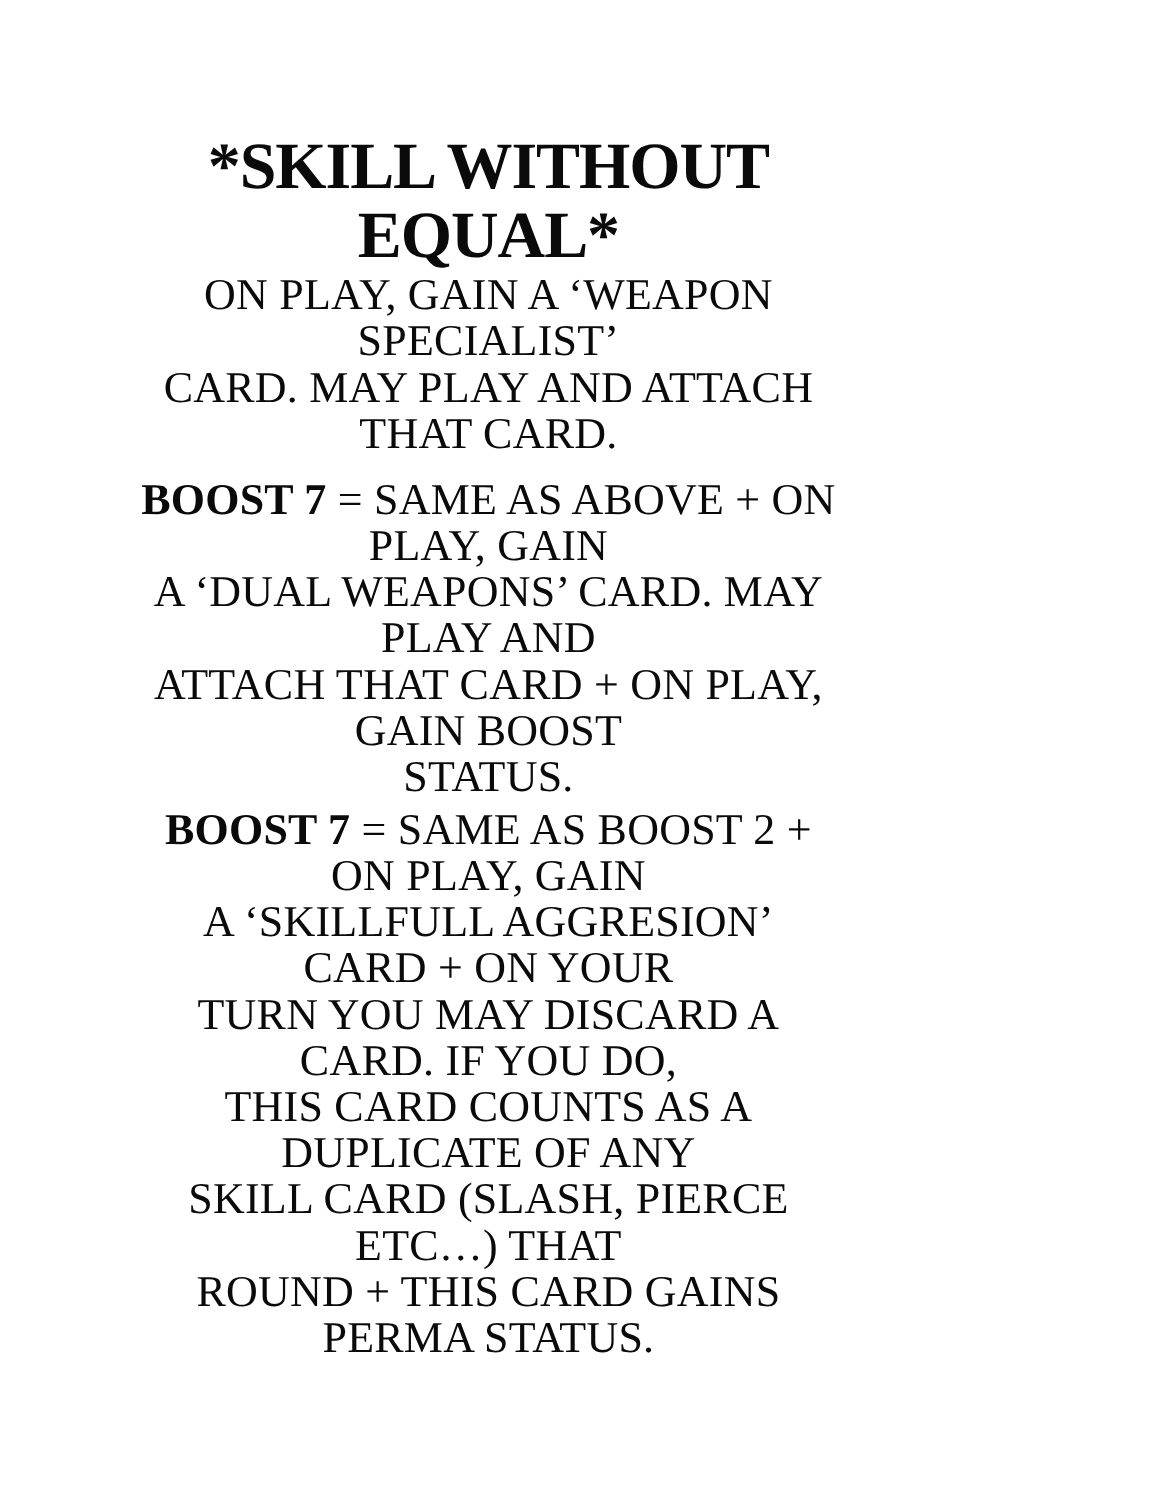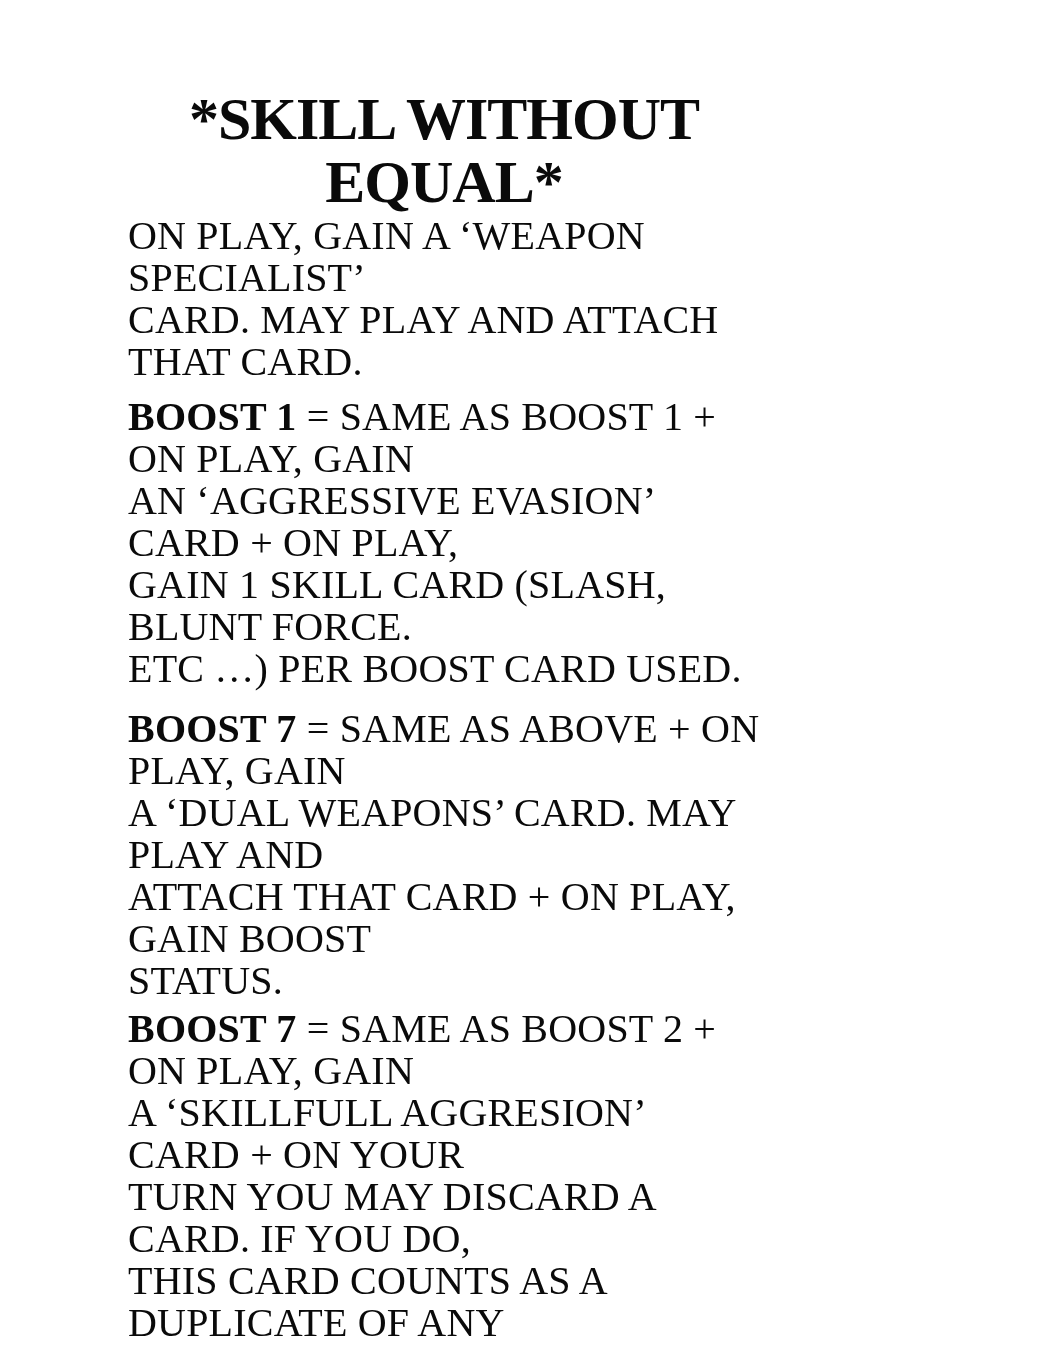--- a/index.html
+++ b/index.html
@@ -13,34 +13,34 @@
   html,body{background:#fff;}
   body{
     width:1050px;height:1350px;
     font-family:"Liberation Serif","DejaVu Serif",serif;
     color:var(--text);
     overflow:hidden;
   }
   .sheet{
     width:888px;height:1350px;
     background:var(--page-bg);
-    padding:88px 128px 0 128px;
+    padding:120px 128px 0 128px;
   }
   .title{
     font-size:60px;
     line-height:63px;
     font-weight:bold;
     text-align:center;
     letter-spacing:-1px;
     white-space:pre-line;
   }
   .para{
     font-size:40px;
     line-height:42px;
-    text-align:left;
+    text-align:center;
     white-space:pre-line;
     letter-spacing:0.2px;
   }
   .para b{font-weight:bold;}
   .intro{margin-top:1px;}
   .requirement{margin-top:7px;}
   .boost-1{margin-top:13px;}
   .boost-2{margin-top:18px;}
   .boost-3{margin-top:6px;}
 </style>
@@ -48,24 +48,20 @@
 <body>
 
 <div class="sheet">
 
   <h1 class="title">*SKILL WITHOUT EQUAL*</h1>
 
   <p class="para intro">ON PLAY, GAIN A ‘WEAPON SPECIALIST’
 CARD. MAY PLAY AND ATTACH THAT CARD.</p>
 
 
-  <p class="para boost-1"><b>BOOST 1</b><span> = SAME AS BOOST 1 + ON PLAY, GAIN
-AN ‘AGGRESSIVE EVASION’ CARD + ON PLAY,
-GAIN 1 SKILL CARD (SLASH, BLUNT FORCE.
-ETC …) PER BOOST CARD USED.</span></p>
 
   <p class="para boost-2"><b>BOOST 7</b><span> = SAME AS ABOVE + ON PLAY, GAIN
 A ‘DUAL WEAPONS’ CARD. MAY PLAY AND
 ATTACH THAT CARD + ON PLAY, GAIN BOOST
 STATUS.</span></p>
 
   <p class="para boost-3"><b>BOOST 7</b><span> = SAME AS BOOST 2 + ON PLAY, GAIN
 A ‘SKILLFULL AGGRESION’ CARD + ON YOUR
 TURN YOU MAY DISCARD A CARD. IF YOU DO,
 THIS CARD COUNTS AS A DUPLICATE OF ANY

